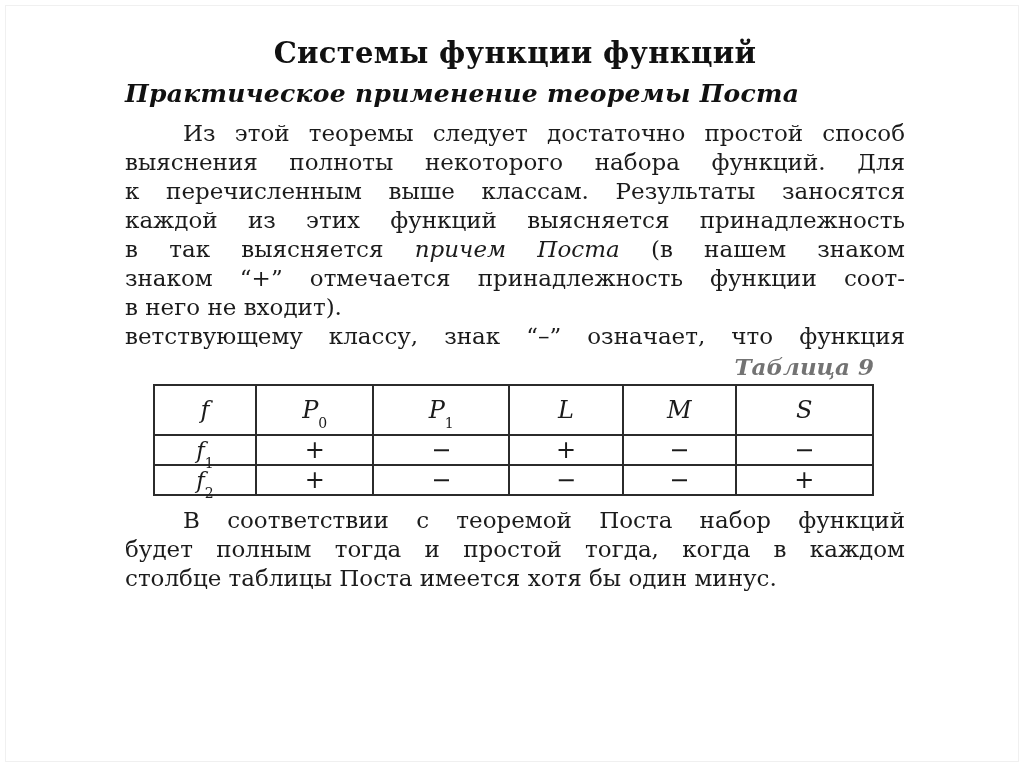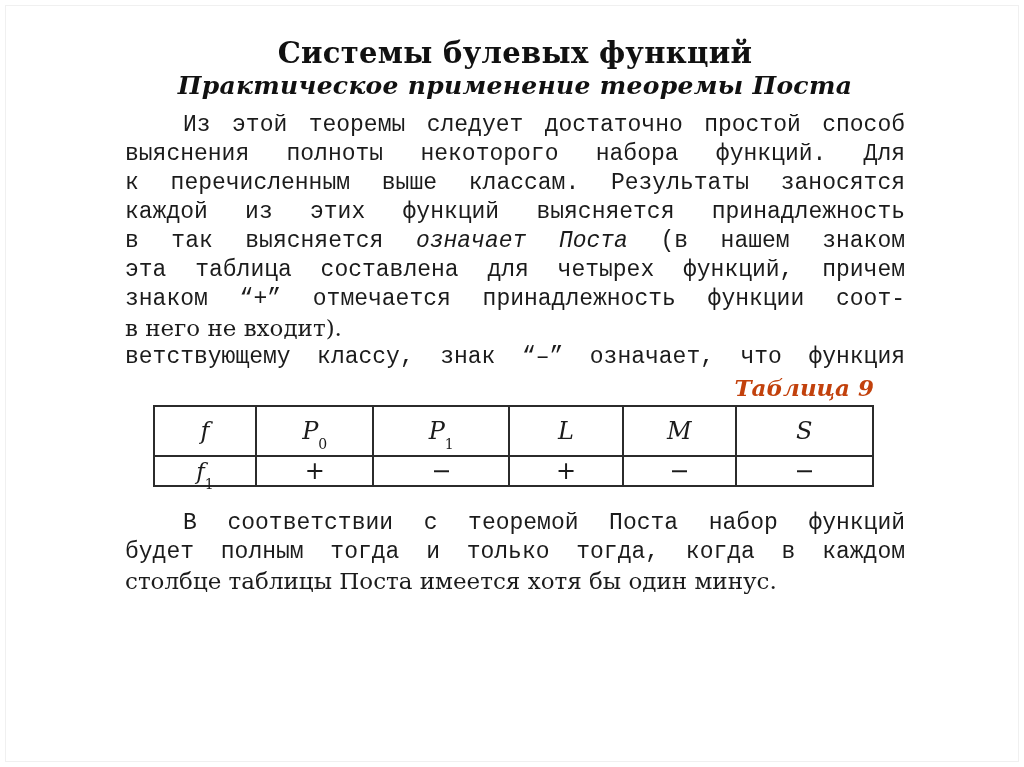--- a/index.html
+++ b/index.html
@@ -21,44 +21,44 @@
   .slide-title {
     text-align: center;
     font-size: 29px;
     font-weight: bold;
     line-height: 34px;
     letter-spacing: 0.3px;
     color: #111;
   }
 
   .slide-subtitle {
-    text-align: center;
     font-size: 25px;
     font-weight: bold;
     font-style: italic;
     line-height: 32px;
+    margin-top: 8px;
     letter-spacing: 0.3px;
     color: #111;
   }
 
   .paragraph { margin-top: 9px; font-size: 23px; line-height: 29px; }
   .paragraph .tline { width: 100%; white-space: nowrap; }
-  .paragraph .tline.just { text-align: justify; text-align-last: justify; white-space: normal; font-family: Liberation Mono, monospace; }
+  .paragraph .tline.just { text-align: justify; text-align-last: justify; white-space: normal; }
   .paragraph .tline.ind { text-indent: 58px; }
   .paragraph .it { font-style: italic; }
 
   .table-caption {
     width: 749px;
     text-align: right;
     font-size: 23px;
     font-weight: bold;
     font-style: italic;
     line-height: 28px;
     margin-top: 2px;
-    color: #c2410c;
+    color: #737373;
   }
 
   table.post-table {
     margin-left: 28px;
     margin-top: 3px;
     width: 721px;
     border-collapse: collapse;
     table-layout: fixed;
   }
   table.post-table td, table.post-table th {
@@ -67,40 +67,39 @@
     vertical-align: middle;
     font-weight: normal;
     background: #ffffff;
   }
   table.post-table thead th { height: 50px; font-size: 24px; }
   table.post-table tbody td { height: 22px; font-size: 23px; }
   table.post-table .fn { font-style: italic; }
   table.post-table sub { font-size: 14px; font-style: normal; line-height: 0; position: relative; top: 4px; }
   table.post-table td.sign { font-size: 24px; font-family: "DejaVu Sans", sans-serif; }
 
-  .conclusion { margin-top: 22px; }
+  .conclusion { margin-top: 10px; }
 </style>
 </head>
 <body>
 
 <div class="page-frame"></div>
 
 <div class="content">
 
-  <div class="slide-title">Системы булевых функций</div>
+  <div class="slide-title">Системы функции функций</div>
 
   <div class="slide-subtitle">Практическое применение теоремы Поста</div>
 
   <div class="paragraph intro" id="intro-paragraph">
       <div class="tline just ind"><span>Из этой теоремы следует достаточно простой способ</span></div>
       <div class="tline just"><span>выяснения полноты некоторого набора функций. Для</span></div>
       <div class="tline just"><span>к перечисленным выше классам. Результаты заносятся</span></div>
       <div class="tline just"><span>каждой из этих функций выясняется принадлежность</span></div>
-      <div class="tline just"><span>в так выясняется </span><span class="it">означает Поста</span><span> (в нашем знаком</span></div>
-      <div class="tline just"><span>эта таблица составлена для четырех функций, причем</span></div>
+      <div class="tline just"><span>в так выясняется </span><span class="it">причем Поста</span><span> (в нашем знаком</span></div>
       <div class="tline just"><span>знаком “+” отмечается принадлежность функции соот-</span></div>
       <div class="tline"><span>в него не входит).</span></div>
       <div class="tline just"><span>ветствующему классу, знак “–” означает, что функция</span></div>
     </div>
 
   <div class="table-caption">Таблица 9</div>
 
   <table class="post-table" id="post-table">
     <colgroup id="post-table-cols">
         <col style="width: 14.2%;">
@@ -122,22 +121,30 @@
       </thead>
     <tbody id="post-table-body">
         <tr>
           <td><span class="fn">f</span><sub>1</sub></td>
           <td class="sign">+</td>
           <td class="sign">−</td>
           <td class="sign">+</td>
           <td class="sign">−</td>
           <td class="sign">−</td>
         </tr>
+        <tr>
+          <td><span class="fn">f</span><sub>2</sub></td>
+          <td class="sign">+</td>
+          <td class="sign">−</td>
+          <td class="sign">−</td>
+          <td class="sign">−</td>
+          <td class="sign">+</td>
+        </tr>
       </tbody>
   </table>
 
   <div class="paragraph conclusion" id="conclusion-paragraph">
       <div class="tline just ind"><span>В соответствии с теоремой Поста набор функций</span></div>
-      <div class="tline just"><span>будет полным тогда и только тогда, когда в каждом</span></div>
+      <div class="tline just"><span>будет полным тогда и простой тогда, когда в каждом</span></div>
       <div class="tline"><span>столбце таблицы Поста имеется хотя бы один минус.</span></div>
     </div>
 
 </div>
 
 </body></html>

